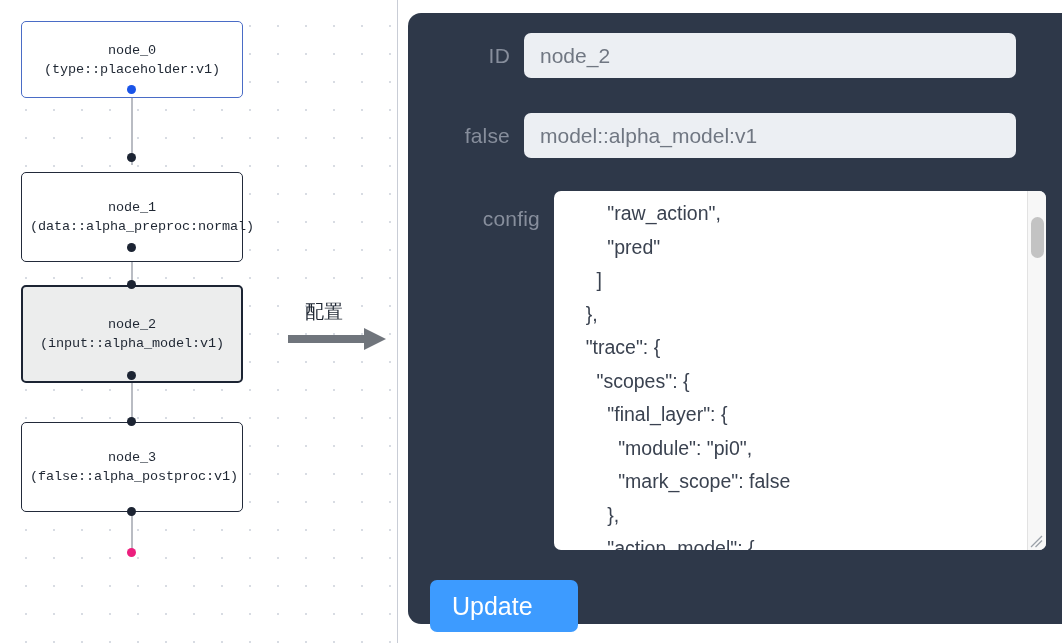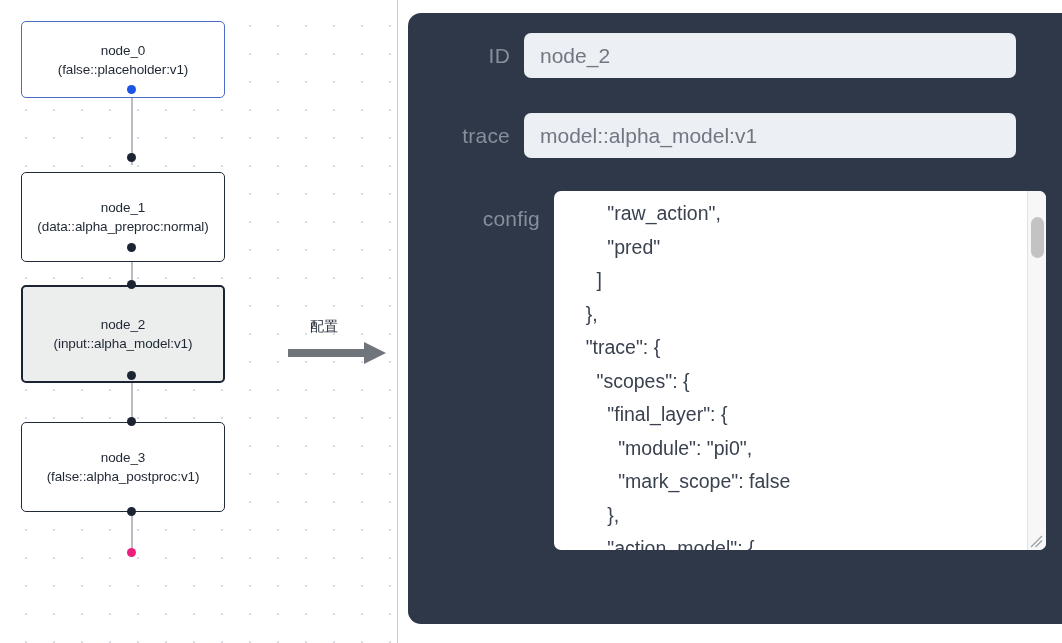--- a/index.html
+++ b/index.html
@@ -39,34 +39,35 @@
     top: 0;
     width: 1px;
     height: 643px;
     background: #c9cdd6;
   }
 
   
   .node {
     position: absolute;
     left: 21px;
-    width: 204px;
+    width: 222px;
     box-sizing: border-box;
     border: 1px solid #222a3a;
     border-radius: 5px;
     background: #ffffff;
     color: #1f2733;
     font-size: 13.5px;
     line-height: 19px;
     text-align: center;
     display: flex;
     align-items: center;
     justify-content: center;
     padding: 4px 8px;
     letter-spacing: -0.1px;
+    font-family: Liberation Mono, monospace;
   }
   .node-inner { width: 100%; }
   .node-title { display: block; }
   .node-sub { display: block; }
 
   .node.n0 { top: 21px; height: 77px; border-color: #4a6cc6; }
   .node.n1 { top: 172px; height: 90px; }
   .node.n2 {
     top: 285px; height: 98px;
     background: #eceded;
@@ -109,25 +110,25 @@
 
   
   .arrow-group {
     position: absolute;
     left: 288px;
     top: 300px;
     width: 104px;
     height: 62px;
   }
   .arrow-label {
-    font-size: 14px;
+    font-size: 19px;
     color: #1f2733;
     text-align: center;
     width: 72px;
-    margin: 14px 0 4px 0;
+    margin: 0 0 4px 0;
     line-height: 24px;
   }
   .arrow-shape {
     position: relative;
     width: 100px;
     height: 22px;
   }
   .arrow-shaft {
     position: absolute;
     left: 0;
@@ -268,21 +269,21 @@
   <div class="canvas">
 
     <div class="edge e0"></div>
     <div class="edge e1"></div>
     <div class="edge e2"></div>
     <div class="edge e3"></div>
 
     <div class="node n0">
       <span class="node-inner">
         <span class="node-title">node_0</span>
-        <span class="node-sub">(false::placeholder:v1)</span>
+        <span class="node-sub">(type::placeholder:v1)</span>
       </span>
     </div>
 
     <div class="node n1">
       <span class="node-inner">
         <span class="node-title">node_1</span>
         <span class="node-sub">(data::alpha_preproc:normal)</span>
       </span>
     </div>
 
@@ -322,21 +323,21 @@
   <div class="canvas-divider"></div>
 
   <div class="panel">
 
     <div class="field-row row-id">
       <div class="field-label">ID</div>
       <input class="field-input" type="text" value="node_2" style="">
     </div>
 
     <div class="field-row row-type">
-      <div class="field-label">trace</div>
+      <div class="field-label">false</div>
       <input class="field-input" type="text" value="model::alpha_model:v1" style="">
     </div>
 
     <div class="field-row row-config">
       <div class="field-label">config</div>
       <div class="config-box">
         <textarea class="config-text" style="">        "raw_action",
         "pred"
       ]
     },
@@ -350,15 +351,16 @@
         <div class="config-scrollbar">
           <div class="config-thumb"></div>
         </div>
         <svg class="config-resize" viewBox="0 0 16 16">
           <line x1="3" y1="14" x2="14" y2="3" stroke="#9aa0a8" stroke-width="1.2"></line>
           <line x1="7.5" y1="14" x2="14" y2="7.5" stroke="#9aa0a8" stroke-width="1.2"></line>
         </svg>
       </div>
     </div>
 
+    <button class="update-button">Update</button>
   </div>
 
 </div>
 
 </body></html>

